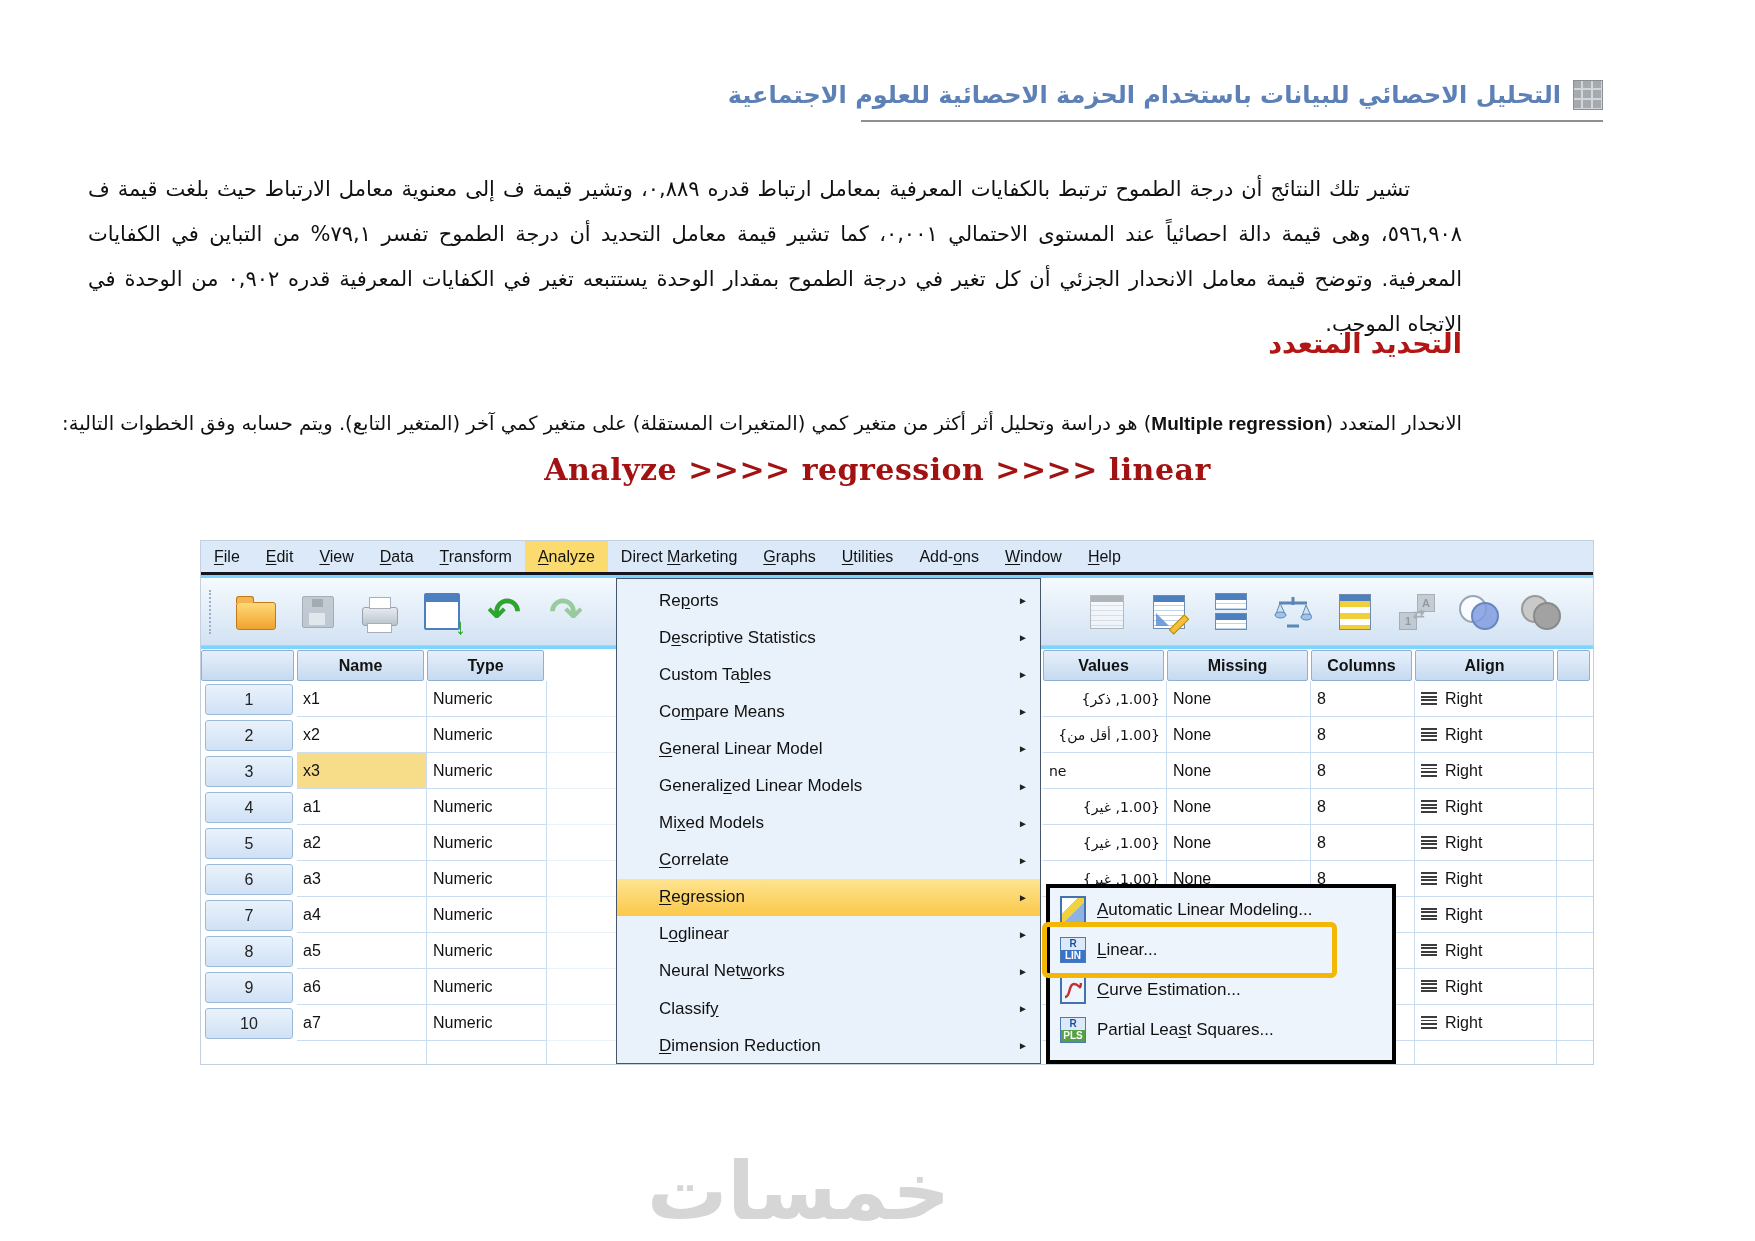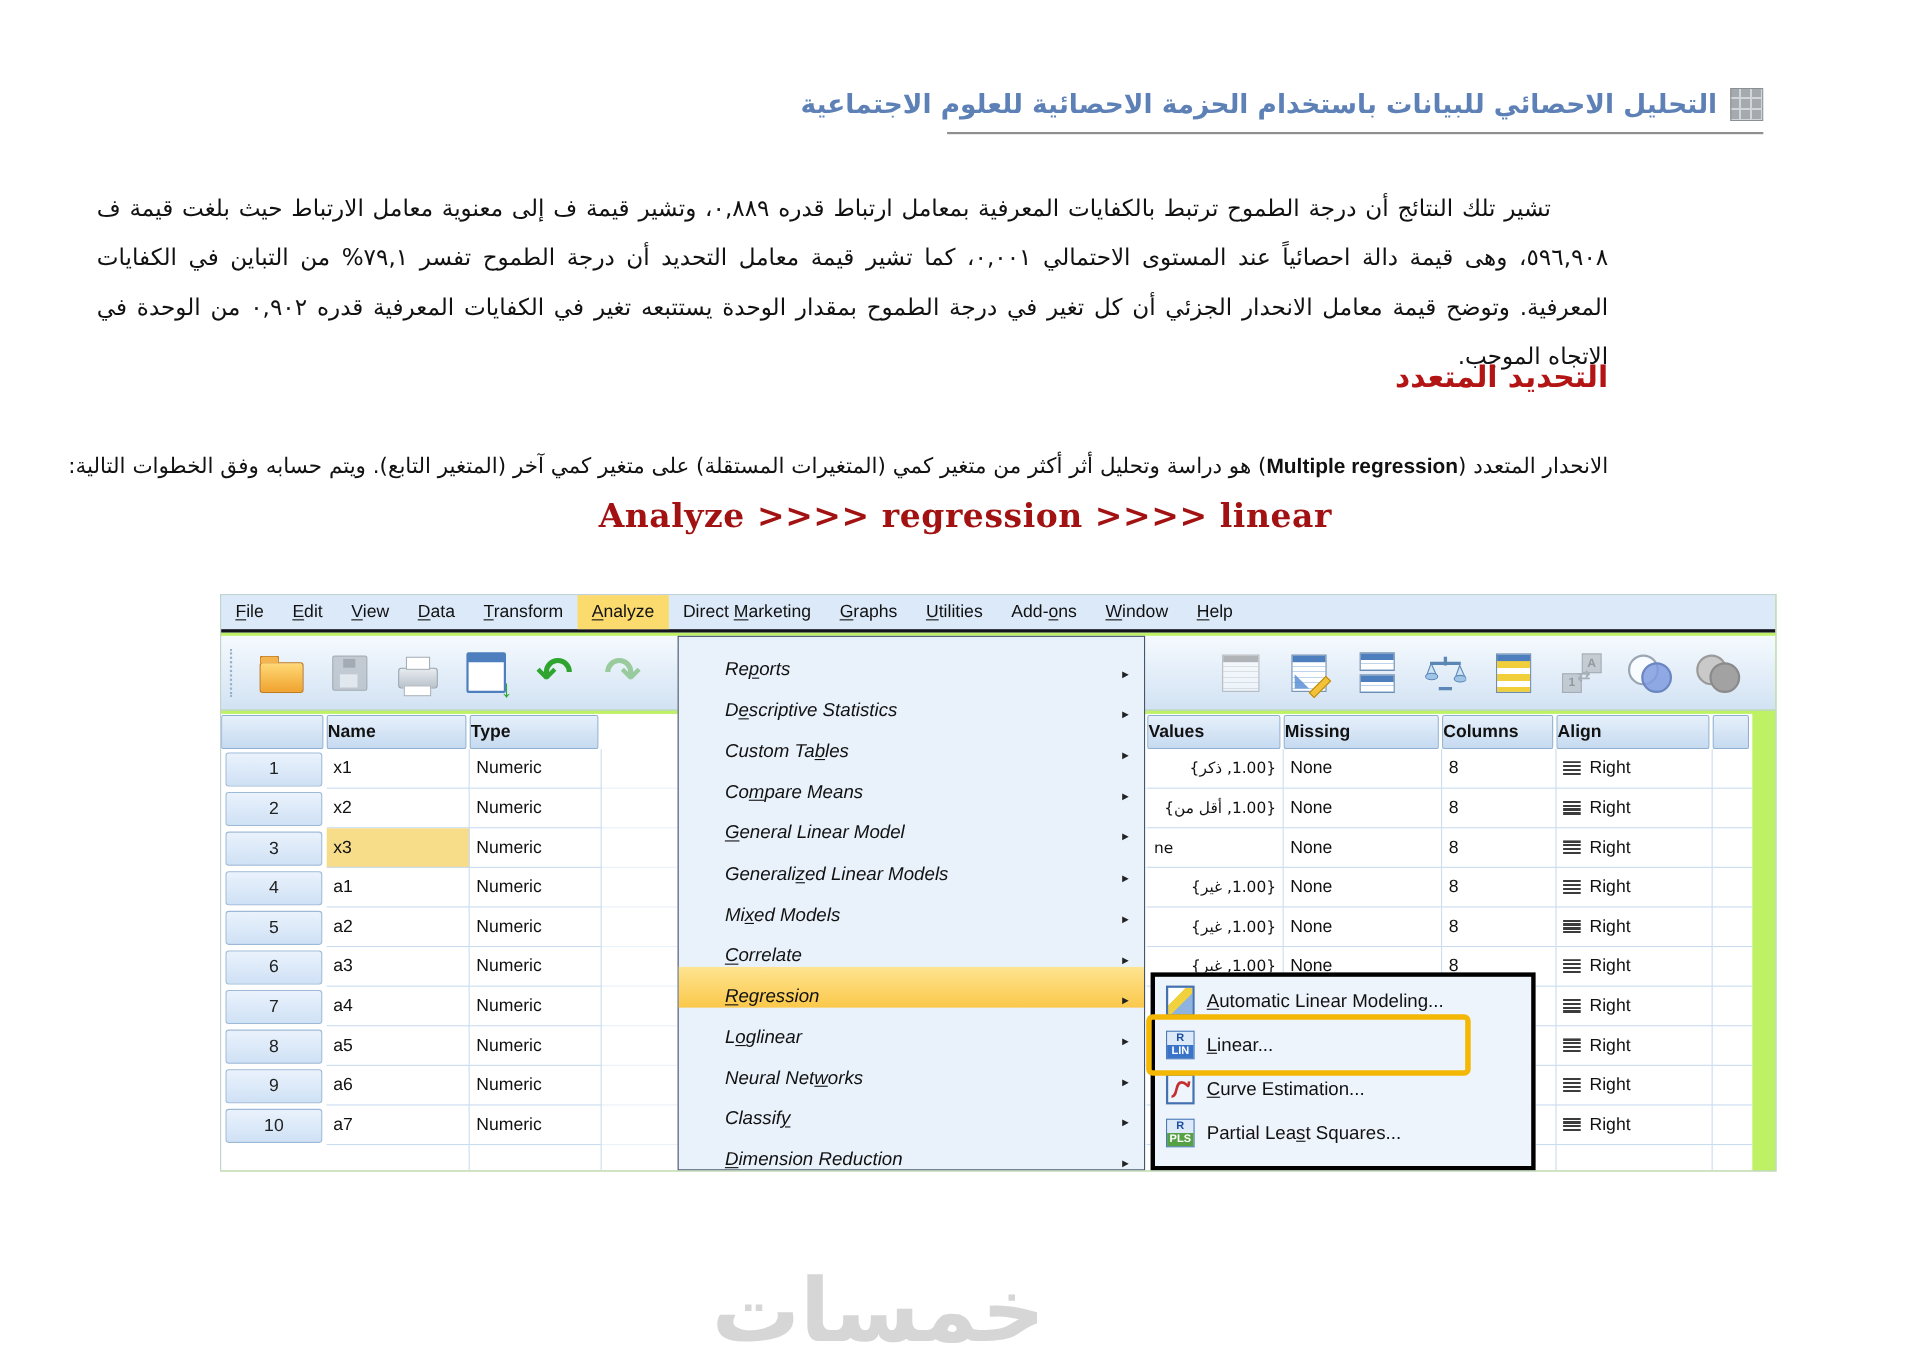--- a/index.html
+++ b/index.html
@@ -21,22 +21,22 @@
          font-family:"DejaVu Sans",sans-serif;font-size:21px;line-height:45px;text-indent:52px;color:#111;}
   .red-heading{position:absolute;top:306px;right:293px;font-family:"DejaVu Sans",sans-serif;
                font-weight:bold;font-size:27px;color:#b31515;direction:rtl;}
   .para2{position:absolute;top:392px;left:150px;width:1312px;direction:rtl;white-space:nowrap;
          font-family:"DejaVu Sans",sans-serif;font-size:19.5px;color:#111;}
   .para2 b{font-family:"Liberation Sans",sans-serif;font-size:19px;}
   .command{position:absolute;top:452px;left:0;width:100%;text-align:center;
            font-family:"DejaVu Serif",serif;font-weight:bold;font-size:30px;color:#a31212;letter-spacing:.5px;}
 
   
-  .spss{position:absolute;left:200px;top:540px;width:1392px;height:523px;background:#bef264;
-        overflow:hidden;border:1px solid #c3d0de;box-sizing:content-box;font-size:16px;padding-left:21px;}
+  .spss{position:absolute;left:200px;top:540px;width:1392px;height:523px;background:#7dd3fc;
+        overflow:hidden;border:1px solid #c3d0de;box-sizing:content-box;font-size:16px;}
 
   
   .menubar{position:absolute;left:0;top:0;width:100%;height:34px;background:#dbe9f9;
            border-bottom:3px solid #15151f;display:flex;align-items:stretch;z-index:5;box-sizing:border-box;}
   .mb-item{padding:0 13px;line-height:31px;font-size:16px;color:#111;white-space:nowrap;}
   .mb-item.active{background:#fbda6e;}
 
   
   .toolbar{position:absolute;left:0;top:37px;width:100%;height:68px;
            background:linear-gradient(#f5fafe,#d2e2f3);border-bottom:1px solid #b9cfe4;
@@ -87,21 +87,21 @@
                background:#f8fbff;border:2px solid #9aa6b4;}
   .ic-venn .c2{position:absolute;left:12px;top:7px;width:24px;height:24px;border-radius:50%;
                background:rgba(128,156,224,.85);border:2px solid #6a86c0;}
   .ic-venn.gray .c1{background:#c9c9c9;border-color:#9a9a9a;}
   .ic-venn.gray .c2{background:#a2a2a2;border-color:#8a8a8a;}
 
   
   .vartable{position:absolute;left:0;top:108px;width:1392px;height:415px;overflow:hidden;background:#fff;z-index:2;}
   .v-hrow{display:flex;height:32px;}
   .h-cell{box-sizing:border-box;}
-  .h-in{margin:1px 3px 2px 0;height:29px;line-height:29px;text-align:left;font-weight:bold;font-size:16px;color:#121212;
+  .h-in{margin:1px 3px 2px 0;height:29px;line-height:29px;text-align:center;font-weight:bold;font-size:16px;color:#121212;
         background:linear-gradient(#e6f0fb,#c6daf0);border:1px solid #8fb0d0;border-radius:2px;}
   .v-row{display:flex;height:36px;}
   .c-num{flex:0 0 96px;display:flex;}
   .num-btn{width:86px;height:29px;margin:3px 4px;background:linear-gradient(#eaf2fc,#cfe1f5);
            border:1px solid #9db9d8;border-radius:3px;display:flex;align-items:center;justify-content:center;
            font-size:16px;color:#222;}
   .c-cell{border-right:1px solid #c9dcf0;border-bottom:1px solid #c9dcf0;display:flex;align-items:center;
           padding:0 6px;box-sizing:border-box;overflow:hidden;white-space:nowrap;font-size:16px;color:#111;}
   .c-name{flex:0 0 130px;}
   .c-name.sel{background:#f7dc8a;}
@@ -111,21 +111,21 @@
   .c-miss{flex:0 0 144px;}
   .c-cols{flex:0 0 104px;}
   .c-align{flex:0 0 142px;}
   .c-extra{flex:0 0 36px;border-right:none;}
   .al-ic{width:16px;height:13px;margin-right:8px;flex:0 0 16px;
          background:repeating-linear-gradient(to bottom,#3c3c3c 0 2px,rgba(0,0,0,0) 2px 3.5px);}
 
   
   .dropdown{position:absolute;left:415px;top:37px;width:425px;height:486px;background:#e9f1fb;
             border:1px solid #45556a;z-index:10;display:flex;flex-direction:column;padding-top:3px;box-sizing:border-box;}
-  .menu-item{flex:0 0 37.1px;display:flex;align-items:flex-end;padding:0 12px 0 42px;font-size:17px;color:#111;font-style:italic;}
+  .menu-item{flex:0 0 37.1px;display:flex;align-items:center;padding:0 12px 0 42px;font-size:17px;color:#111;}
   .menu-item.hot{background:linear-gradient(#fee491,#fbc84a);}
   .menu-item .arr{margin-left:auto;font-size:10px;color:#222;}
 
   
   .submenu{position:absolute;left:845px;top:343px;width:350px;height:180px;background:#eef4fc;
            border:4px solid #000000;z-index:20;box-sizing:border-box;padding-top:2px;}
   .sub-item{height:40px;display:flex;align-items:center;padding:0 10px;font-size:17px;color:#111;}
   .sm-ic-wrap{width:26px;height:26px;flex:0 0 26px;margin-right:11px;display:flex;align-items:center;justify-content:center;}
   .sm-alm{width:24px;height:24px;border:2px solid #4472b0;
           background:linear-gradient(135deg,#ffffff 0 34%,#f2d23c 34% 58%,#8fb3e0 58% 100%);}

